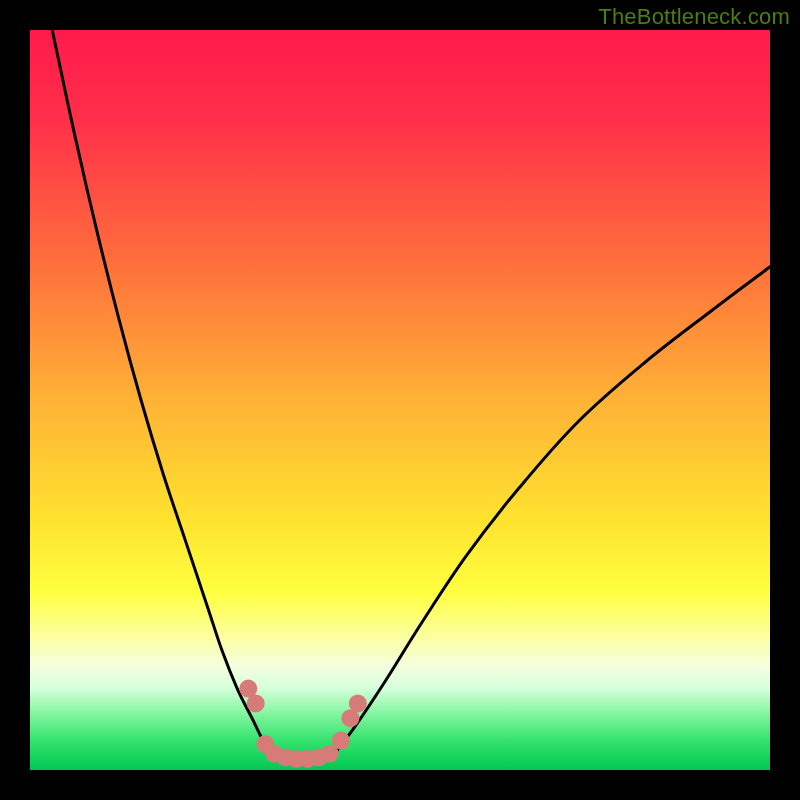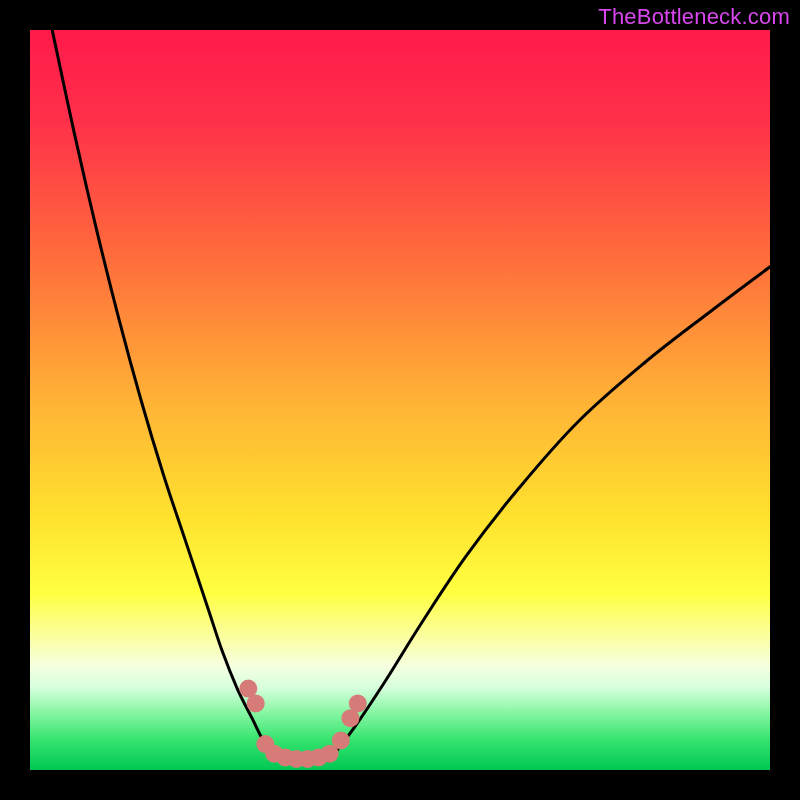--- a/index.html
+++ b/index.html
@@ -39,21 +39,21 @@
     top: 0;
     width: 100%;
     height: 100%;
   }
   .watermark {
     position: absolute;
     top: 4px;
     right: 10px;
     font-family: Arial, Helvetica, sans-serif;
     font-size: 22px;
-    color: #d946ef;
+    color: #4d7c0f;
     letter-spacing: 0.2px;
     font-weight: 500;
   }
 </style>
 </head>
 <body>
 
 <div class="frame">
 
   <div class="plot-area">

